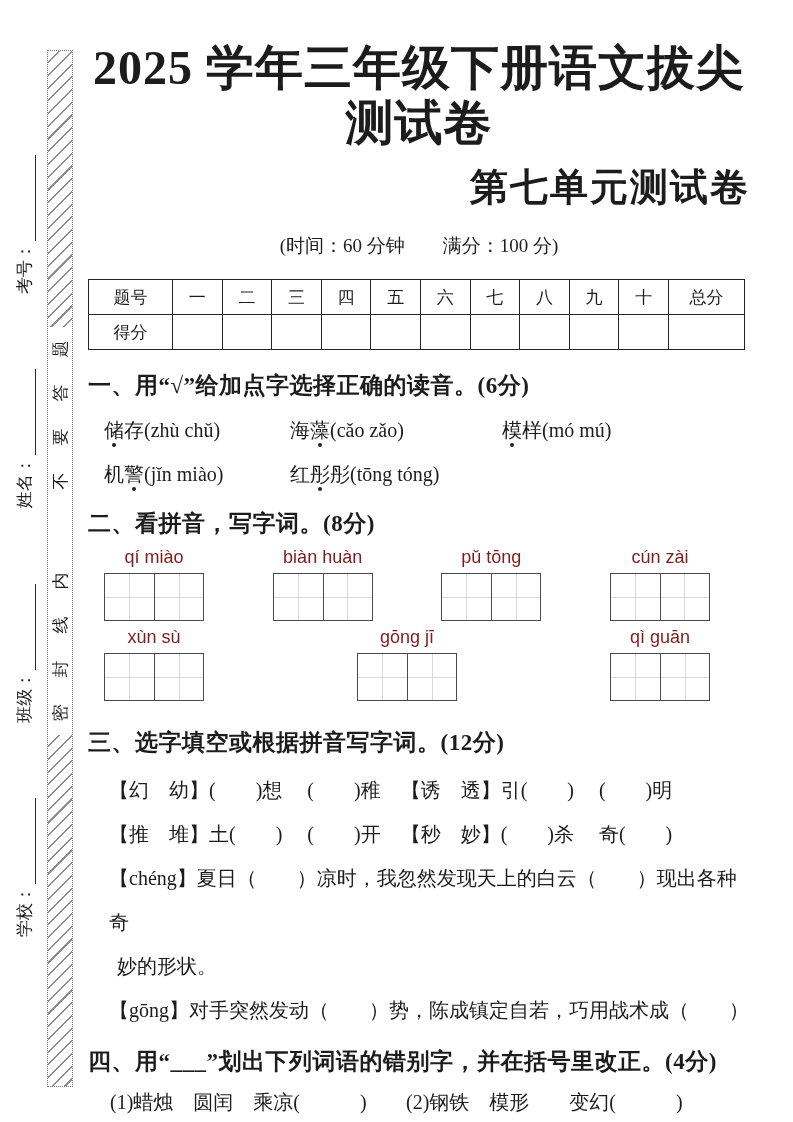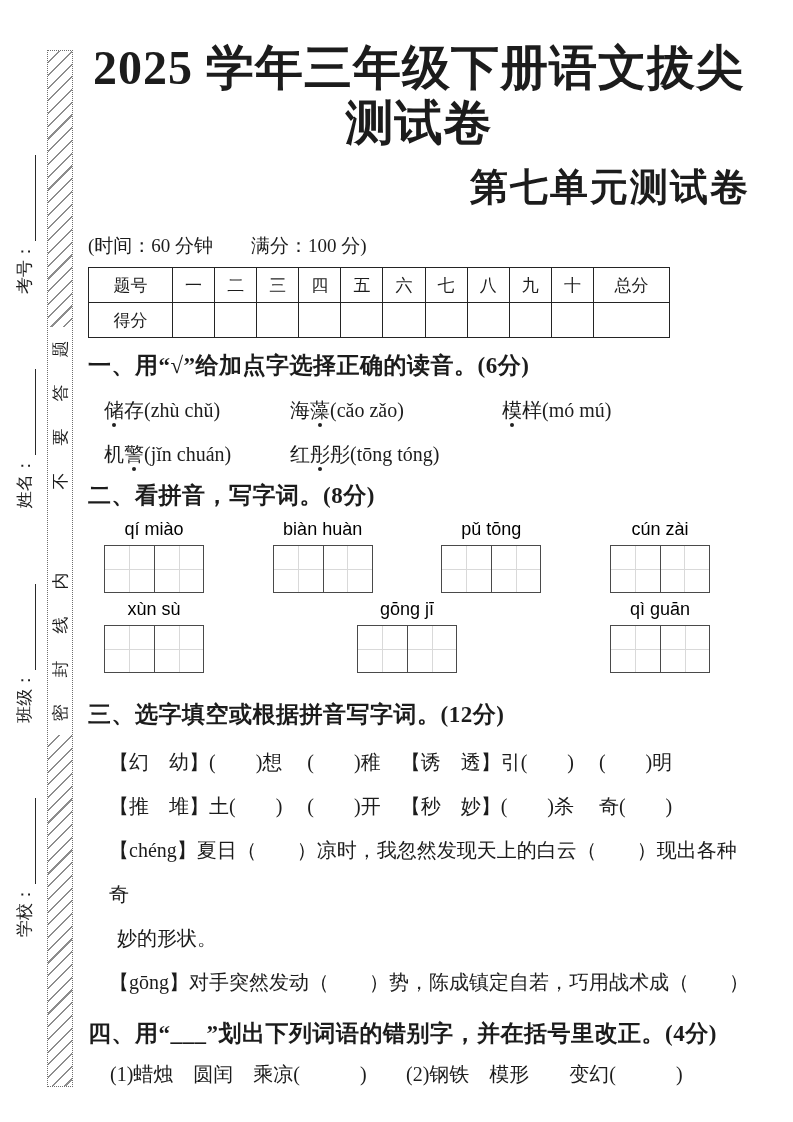--- a/index.html
+++ b/index.html
@@ -31,45 +31,45 @@
   }
   .hatch-top { height:276px; }
   .hatch-bottom { flex:1; }
   .seal-char { display:block; height:44px; line-height:44px; font-size:17px; transform:rotate(-90deg); }
   .seal-gap { height:56px; }
 
   
   .main { position:absolute; left:88px; top:0; width:662px; }
   .title { margin-top:40px; text-align:center; font-size:48px; font-weight:900; letter-spacing:1px; line-height:1.15; }
   .subtitle { margin-top:12px; text-align:right; font-size:38px; font-weight:900; letter-spacing:2px; }
-  .meta { margin-top:20px; text-align:left; font-size:19px; }
-
-  table.score { border-collapse:collapse; margin-top:8px; width:582px; table-layout:fixed; }
+  .meta { margin-top:20px; text-align:center; font-size:19px; }
+
+  table.score { border-collapse:collapse; margin-top:20px; width:657px; table-layout:fixed; }
   table.score td {
     border:1.6px solid #242424; height:35px; text-align:center;
     font-size:17px; padding:0;
   }
   td.wide-first { width:84px; }
   td.wide-last { width:76px; }
 
-  .sec-heading { margin-top:12px; font-size:23px; font-weight:700; letter-spacing:0.5px; }
+  .sec-heading { margin-top:20px; font-size:23px; font-weight:700; letter-spacing:0.5px; }
 
   
   .s1-grid { margin:16px 0 0 16px; display:grid; grid-template-columns:186px 212px auto; row-gap:17px; font-size:20px; }
   .dotted-char { position:relative; }
   .dotted-char::after {
     content:""; position:absolute; left:50%; bottom:-6px; transform:translateX(-50%);
     width:4px; height:4px; border-radius:50%; background:#222;
   }
 
   
   .s2-rows { margin:8px 0 0 16px; width:606px; }
   .s2-row { display:flex; justify-content:space-between; margin-top:6px; }
   .pygroup { width:100px; }
-  .pylabel { text-align:center; font-family:"Liberation Sans", sans-serif; font-size:18px; color:#000000; height:26px; }
+  .pylabel { text-align:center; font-family:"Liberation Sans", sans-serif; font-size:18px; color:#7f1d1d; height:26px; }
   .cells { display:flex; border:1.5px solid #4a4a4a; width:100px; height:48px; }
   .cell { width:50%; height:100%; position:relative;
     background-image:linear-gradient(#d9d9d9,#d9d9d9),linear-gradient(#d9d9d9,#d9d9d9);
     background-size:100% 1px,1px 100%; background-position:center center; background-repeat:no-repeat;
   }
   .cell + .cell { border-left:1.5px solid #4a4a4a; }
 
   
   .s3-lines { margin:10px 0 0 21px; font-size:20px; line-height:44px; }
   .s3-lines .cont { padding-left:8px; }
@@ -154,21 +154,21 @@
         <td></td>
       </tr>
     </tbody>
       </table>
 
     <div class="sec-heading">一、用“√”给加点字选择正确的读音。(6分)</div>
     <div class="s1-grid">
       <span class="word"><span></span><span class="dotted-char">储</span><span>存</span><span>(zhù  chǔ)</span></span>
       <span class="word"><span>海</span><span class="dotted-char">藻</span><span></span><span>(cǎo  zǎo)</span></span>
       <span class="word"><span></span><span class="dotted-char">模</span><span>样</span><span>(mó  mú)</span></span>
-      <span class="word"><span>机</span><span class="dotted-char">警</span><span></span><span>(jǐn  chuán)</span></span>
+      <span class="word"><span>机</span><span class="dotted-char">警</span><span></span><span>(jǐn  miào)</span></span>
       <span class="word"><span>红</span><span class="dotted-char">彤</span><span>彤</span><span>(tōng  tóng)</span></span>
     </div>
 
     <div class="sec-heading">二、看拼音，写字词。(8分)</div>
     <div class="s2-rows">
       <div class="s2-row">
         <div class="pygroup">
           <div class="pylabel">qí  miào</div>
           <div class="cells">
               <div class="cell"></div>

